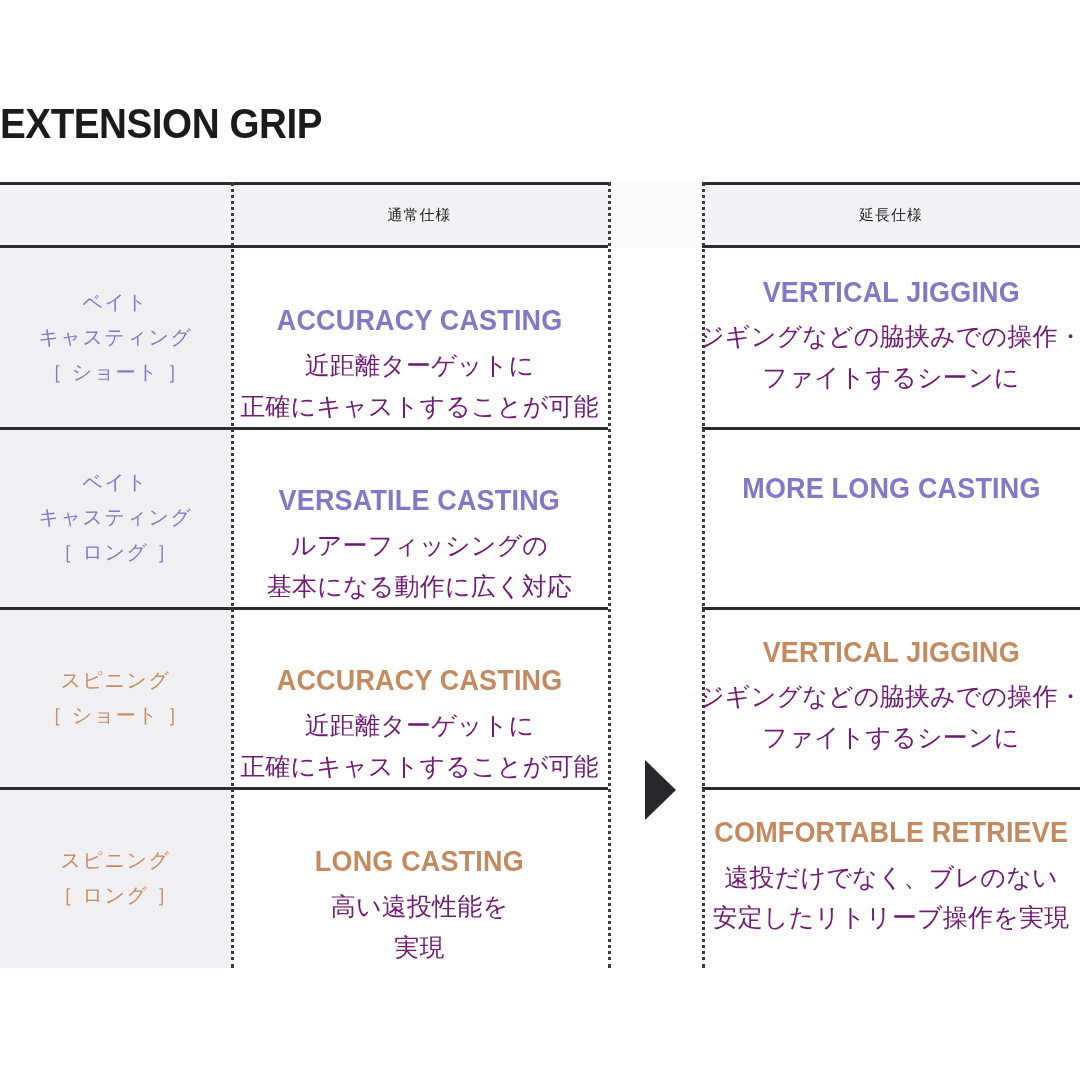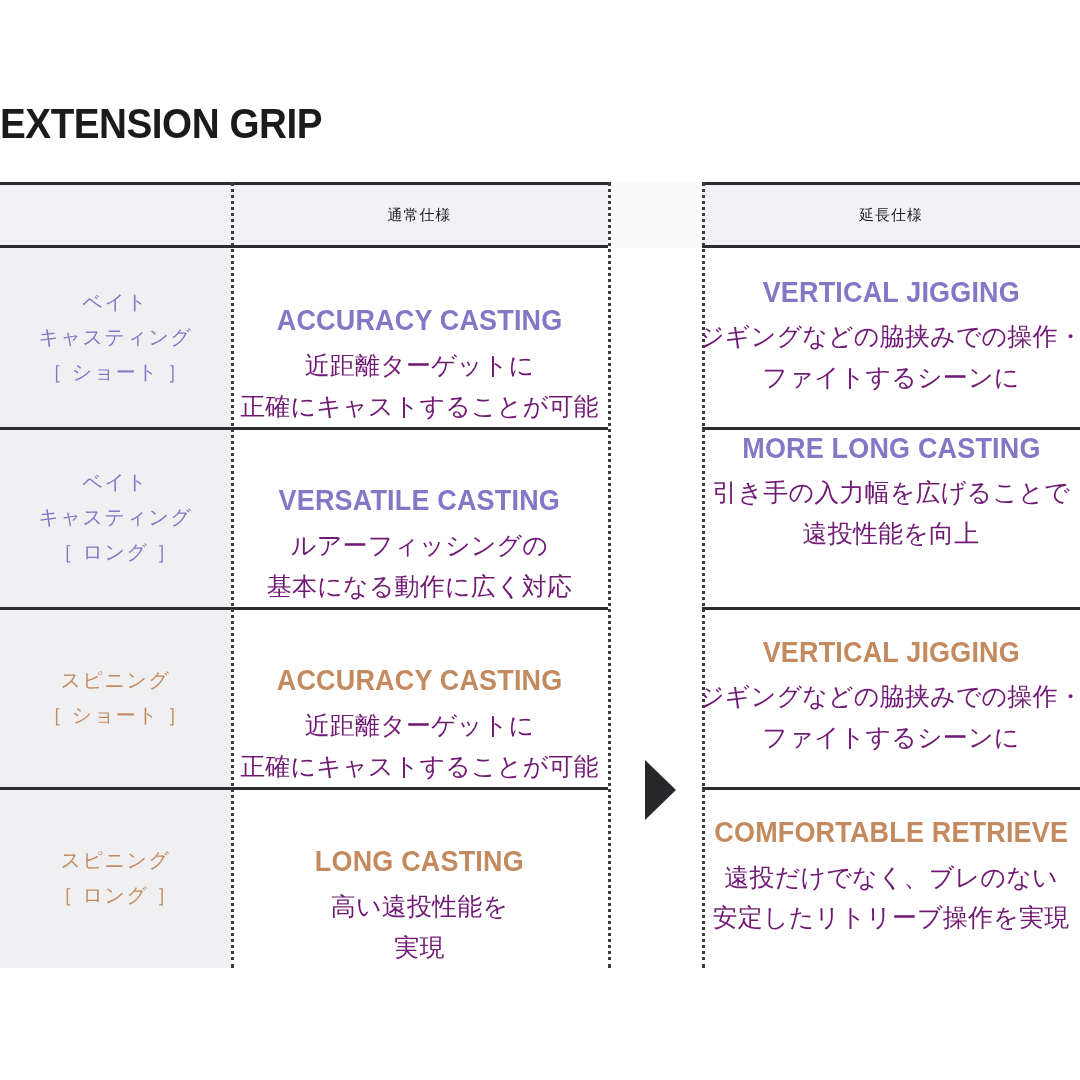--- a/index.html
+++ b/index.html
@@ -236,24 +236,20 @@
     </div>
     <div class="cell normal" style="top:246px;height:179px">
       <div class="cell-head accent-purple">VERSATILE CASTING</div>
       <div class="cell-desc">
         <span>ルアーフィッシングの</span>
         <span>基本になる動作に広く対応</span>
       </div>
     </div>
     <div class="cell ext" style="top:246px;height:131px">
       <div class="cell-head accent-purple">MORE LONG CASTING</div>
-      <div class="cell-desc">
-        <span>引き手の入力幅を広げることで</span>
-        <span>遠投性能を向上</span>
-      </div>
     </div>
 
     <div class="row-label accent-tan" style="top:426px;height:179px">
       <span class="lbl-line">スピニング</span>
       <span class="lbl-line">［ ショート ］</span>
     </div>
     <div class="cell normal" style="top:426px;height:179px">
       <div class="cell-head accent-tan">ACCURACY CASTING</div>
       <div class="cell-desc">
         <span>近距離ターゲットに</span>

